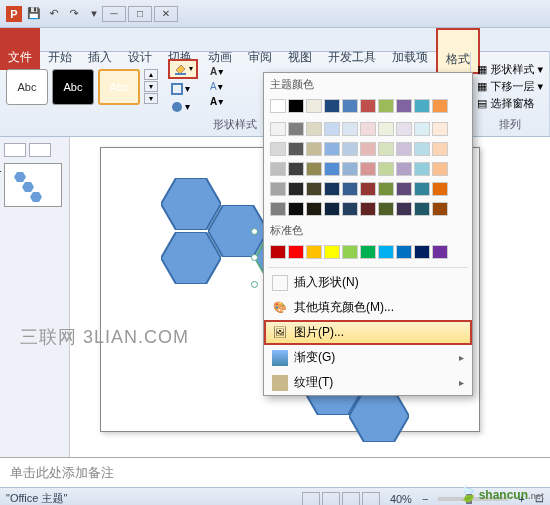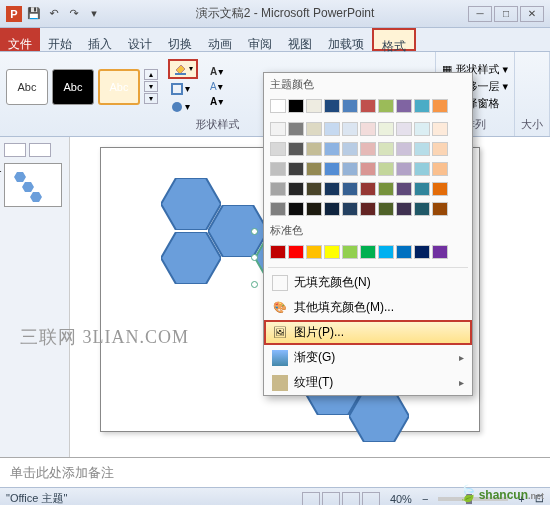--- a/index.html
+++ b/index.html
@@ -8,21 +8,21 @@
 
 .titlebar { height: 28px; background: linear-gradient(#e8eef7, #d4deed); display: flex; align-items: center; padding: 0 6px; font-size: 12px; color: #444; border-bottom: 1px solid #b0bfd5; }
 .titlebar .qat { display: flex; gap: 4px; align-items: center; }
 .titlebar .qat span { width: 16px; height: 16px; display: inline-flex; align-items: center; justify-content: center; font-size: 11px; }
 .titlebar .title { flex: 1; text-align: center; }
 .titlebar .winbtns { display: flex; gap: 2px; }
 .titlebar .winbtns span { width: 24px; height: 16px; display: inline-flex; align-items: center; justify-content: center; border: 1px solid #aab; font-size: 10px; }
 
 
 .tabs { height: 24px; background: #e8eef7; display: flex; font-size: 12px; border-bottom: 1px solid #b0bfd5; }
-.tab { padding: 8px 8px; color: #345; cursor: pointer; }
+.tab { padding: 21px 8px; color: #345; cursor: pointer; }
 .tab.file { background: #c33a2f; color: #fff; }
 .tab.format { border: 2px solid #c33a2f; background: #fff3d6; }
 
 
 .ribbon { height: 85px; background: linear-gradient(#f2f6fb, #e4ecf6); display: flex; border-bottom: 1px solid #b0bfd5; font-size: 11px; }
 .group { border-right: 1px solid #c8d4e5; padding: 4px 6px; display: flex; flex-direction: column; }
 .group-label { text-align: center; color: #556; margin-top: auto; font-size: 11px; }
 .group-content { display: flex; align-items: center; gap: 4px; flex: 1; }
 .shape-btn { width: 40px; height: 50px; display: flex; flex-direction: column; align-items: center; justify-content: center; gap: 2px; }
 .shape-btn svg { width: 28px; height: 28px; }
@@ -71,52 +71,52 @@
 
 .notes { height: 30px; border-top: 1px solid #aaa; padding: 6px 10px; font-size: 13px; color: #888; background: #fff; }
 
 
 .statusbar { height: 22px; background: linear-gradient(#e8eef7, #d4deed); display: flex; align-items: center; font-size: 11px; padding: 0 6px; gap: 10px; color: #345; border-top: 1px solid #b0bfd5; }
 .statusbar .views { display: flex; gap: 2px; margin-left: auto; }
 .statusbar .views span { width: 18px; height: 14px; border: 1px solid #aab; }
 .zoom-slider { width: 70px; height: 4px; background: #ccc; position: relative; }
 .zoom-slider::after { content: ''; position: absolute; left: 28px; top: -3px; width: 6px; height: 10px; background: #778; }
 
-.watermark { position: absolute; left: 20px; top: 325px; font-size: 18px; color: #999; font-family: Liberation Serif, serif; letter-spacing: 1px; z-index: 50; }
+.watermark { position: absolute; left: 20px; top: 325px; font-size: 18px; color: #999; font-family: Liberation Sans, sans-serif; letter-spacing: 1px; z-index: 50; }
 .logo { position: absolute; right: 6px; bottom: 2px; font-size: 12px; color: #4a8b2e; font-weight: bold; z-index: 200; }
 .logo .leaf { color: #7cb342; font-size: 16px; }
 </style>
 </head>
 <body>
 
 <div class="titlebar">
   <div class="qat">
     <span style="background:#d04726;color:#fff;font-weight:bold">P</span>
     <span>💾</span>
     <span>↶</span>
     <span>↷</span>
     <span>▾</span>
   </div>
-  <div class="title">演示文稿2 - Microsoft PowerPoint</div>
   <div class="winbtns">
     <span>─</span>
     <span>□</span>
     <span>✕</span>
   </div>
 </div>
 
 <div class="tabs">
   <div class="tab file">文件</div>
   <div class="tab">开始</div>
   <div class="tab">插入</div>
   <div class="tab">设计</div>
   <div class="tab">切换</div>
   <div class="tab">动画</div>
   <div class="tab">审阅</div>
   <div class="tab">视图</div>
+  <div class="tab">开发工具</div>
   <div class="tab">加载项</div>
   <div class="tab format">格式</div>
 </div>
 
 <div class="ribbon">
 
   <div class="group" style="flex:1">
     <div class="group-content">
       <div class="abc-swatch sw1">Abc</div>
       <div class="abc-swatch sw2">Abc</div>
@@ -161,23 +161,20 @@
         <div class="arrange-item"><span>▦</span><span>下移一层</span> ▾</div>
         <div class="arrange-item">
             <span>▤</span>
             <span>选择窗格</span>
           </div>
       </div>
     </div>
     <div class="group-label">排列</div>
   </div>
 
-  <div class="group">
-    <div class="group-label">大小</div>
-  </div>
 </div>
 
 <div class="workspace">
   <div class="thumb-panel">
     <div class="thumb-tabs">
       <span></span>
       <span></span>
     </div>
     <div style="position:relative">
       <span class="thumb-num">1</span>
@@ -312,21 +309,21 @@
       <div class="color-cell" style="background: rgb(146, 208, 80);"></div>
       <div class="color-cell" style="background: rgb(0, 176, 80);"></div>
       <div class="color-cell" style="background: rgb(0, 176, 240);"></div>
       <div class="color-cell" style="background: rgb(0, 112, 192);"></div>
       <div class="color-cell" style="background: rgb(0, 32, 96);"></div>
       <div class="color-cell" style="background: rgb(112, 48, 160);"></div>
     </div>
   <div class="dd-sep"></div>
   <div class="dd-item">
       <span class="dd-icon" style="border:1px solid #ccc"></span>
-      <span>无填充颜色(N)</span>
+      <span>插入形状(N)</span>
     </div>
   <div class="dd-item">
       <span class="dd-icon">🎨</span>
       <span>其他填充颜色(M)...</span>
     </div>
   <div class="dd-item sel">
       <span class="dd-icon">🖼</span>
       <span>图片(P)...</span>
     </div>
   <div class="dd-item">

